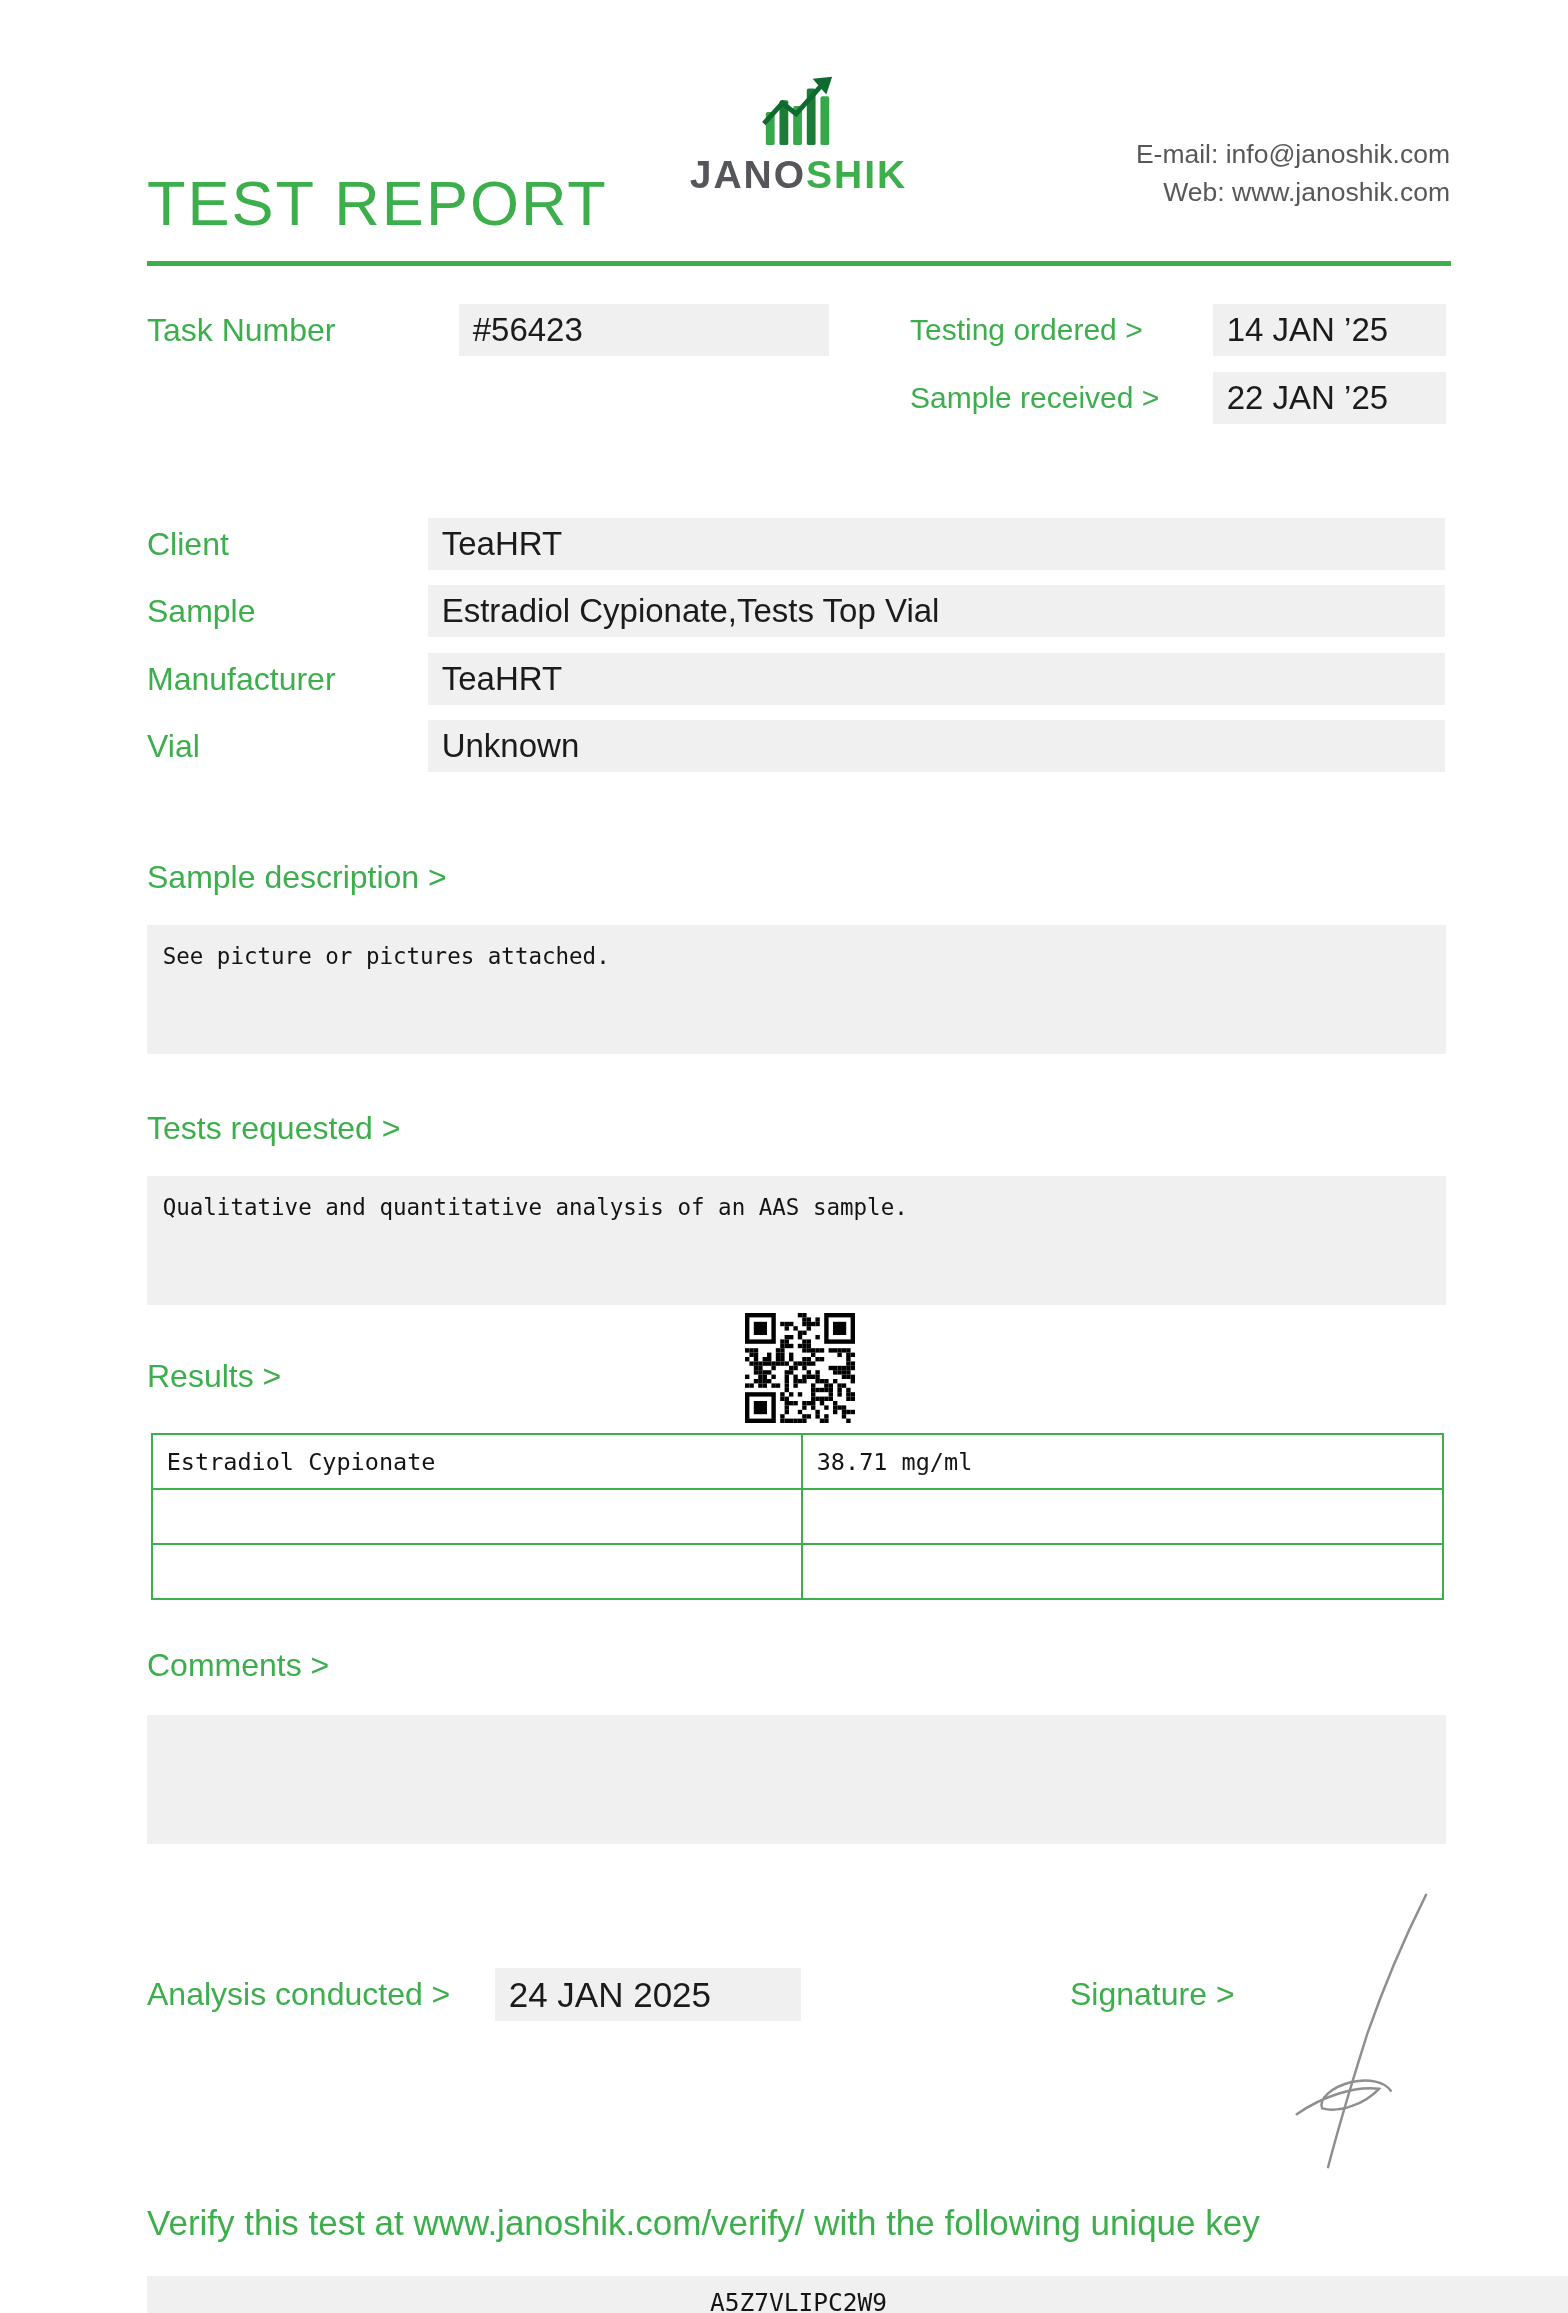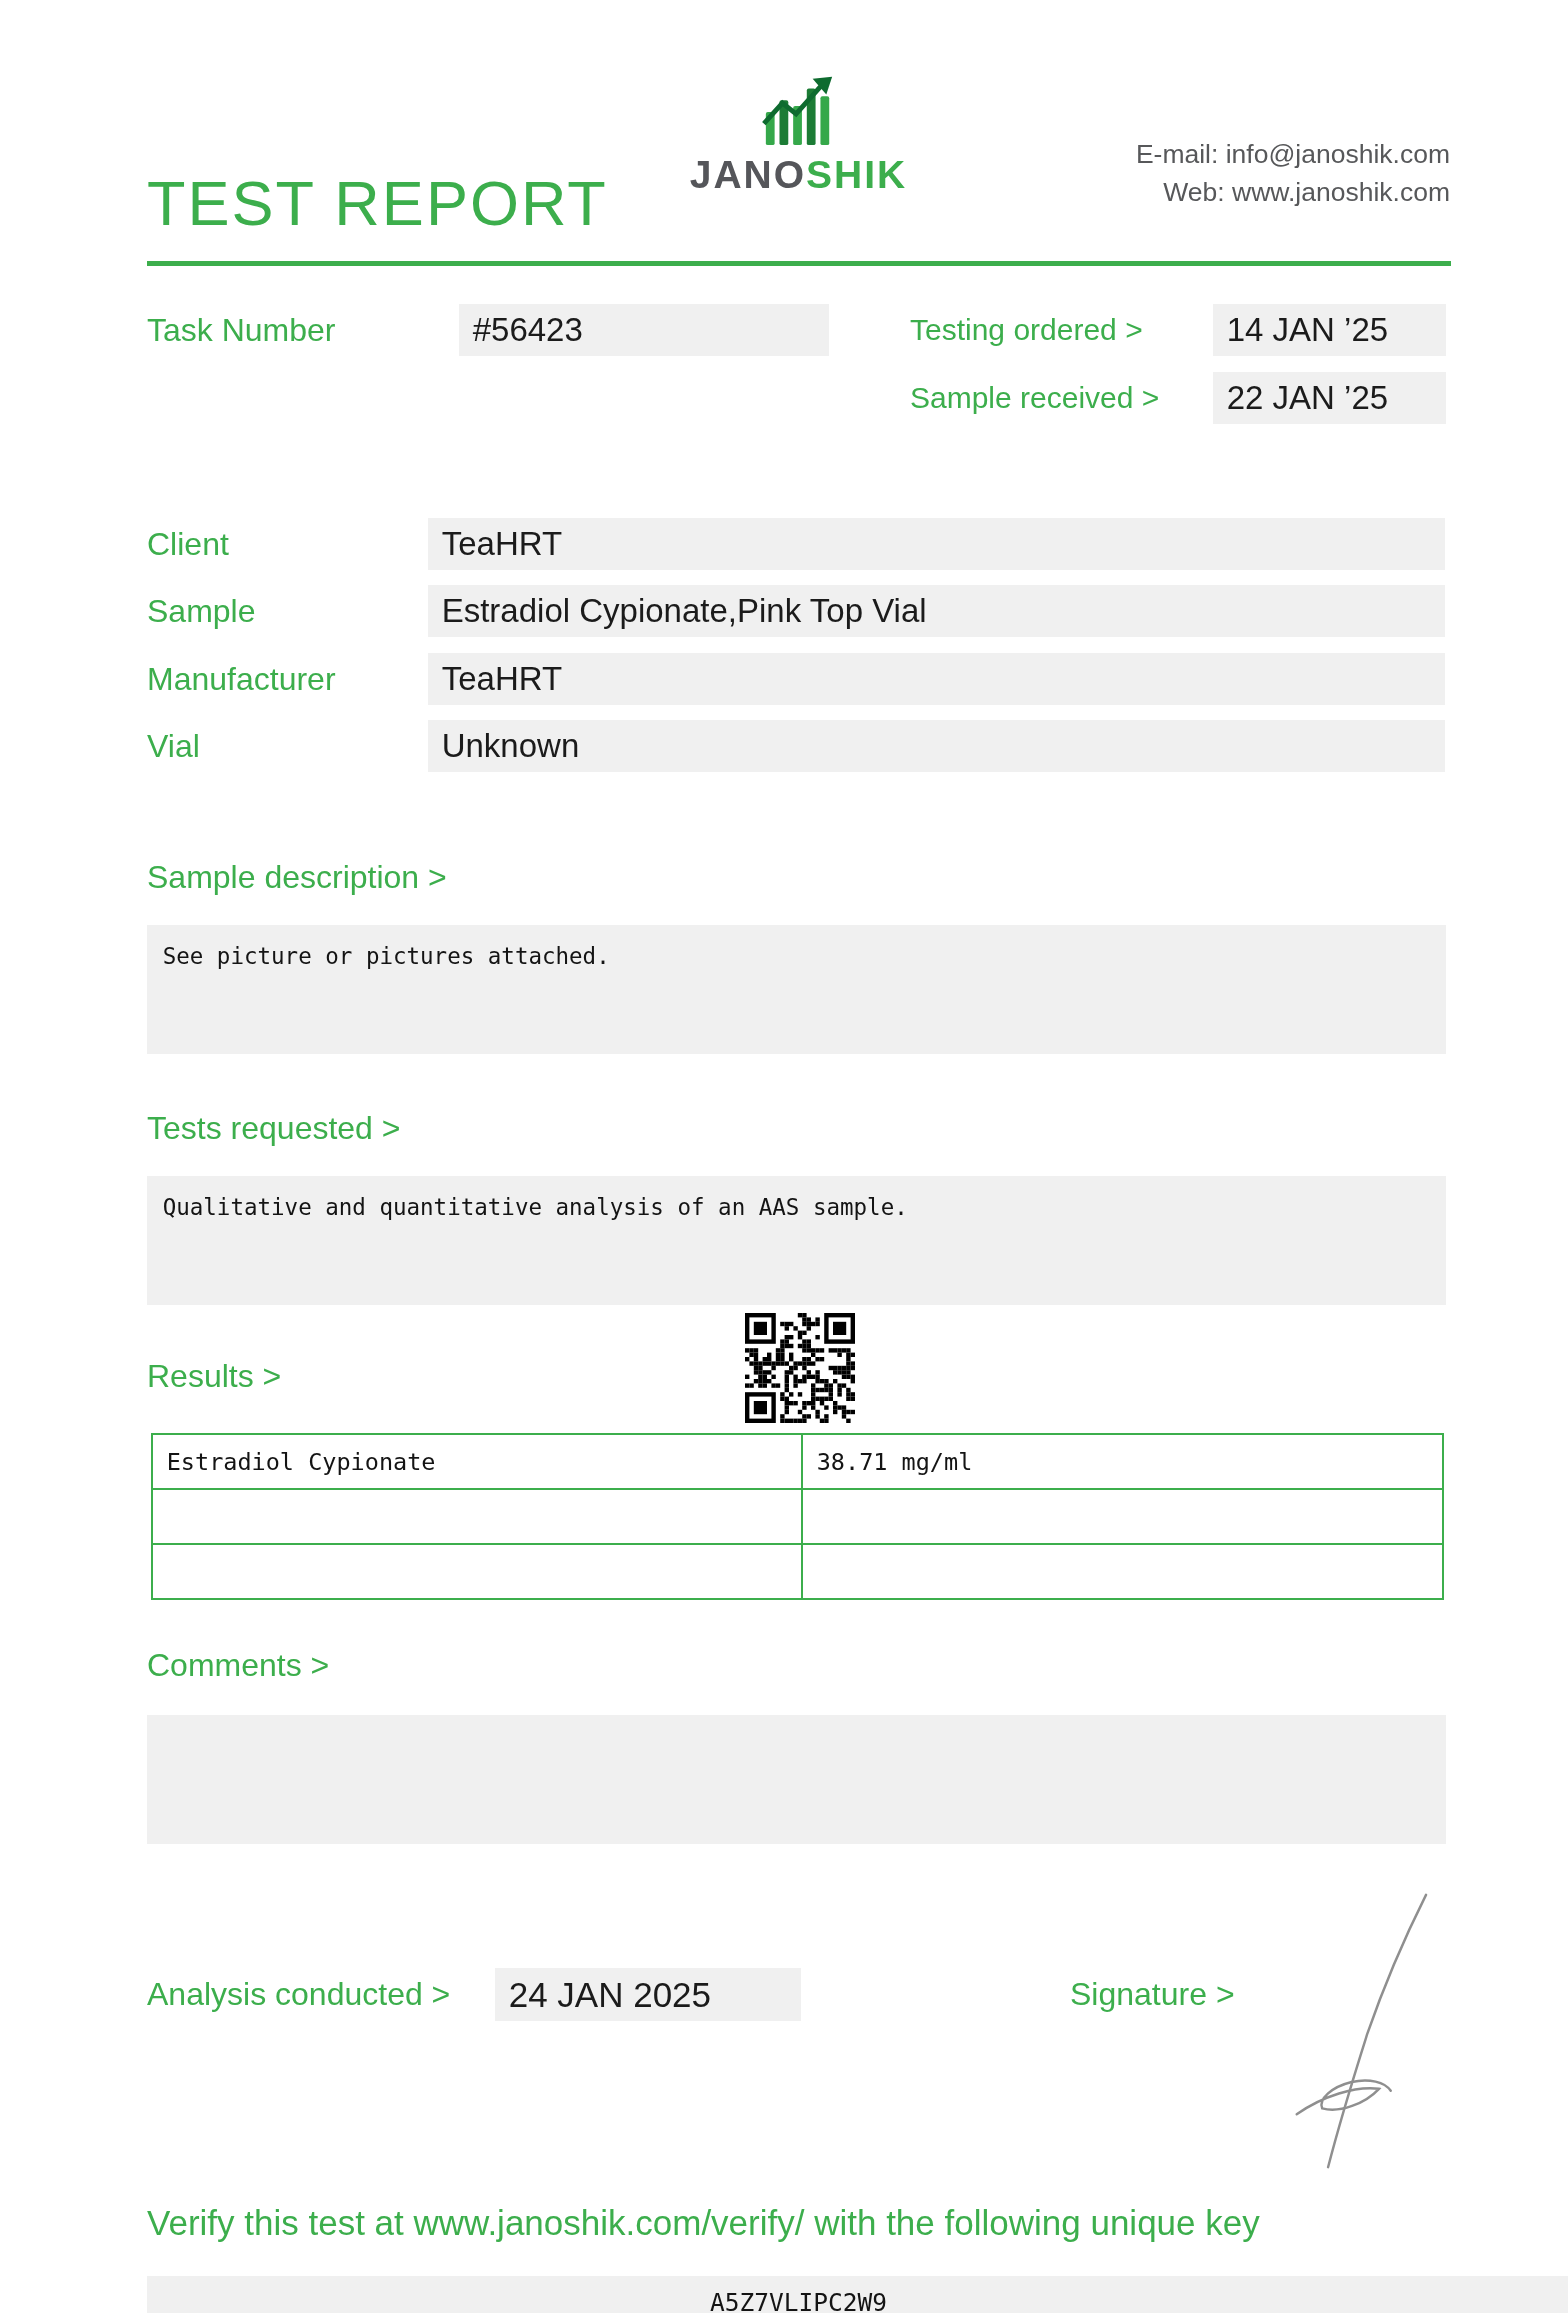--- a/index.html
+++ b/index.html
@@ -143,21 +143,21 @@
   <div class="abs glabel ordered-label">Testing ordered &gt;</div>
   <div class="abs vbox ordered-box">14 JAN ’25</div>
 
   <div class="abs glabel received-label">Sample received &gt;</div>
   <div class="abs vbox received-box">22 JAN ’25</div>
 
   <div class="abs glabel detail-row-label" style="top:518px">Client</div>
   <div class="abs vbox detail-row-box" style="top:518px">TeaHRT</div>
 
   <div class="abs glabel detail-row-label" style="top:585px">Sample</div>
-  <div class="abs vbox detail-row-box" style="top:585px">Estradiol Cypionate,Pink Top Vial</div>
+  <div class="abs vbox detail-row-box" style="top:585px">Estradiol Cypionate,Tests Top Vial</div>
 
   <div class="abs glabel detail-row-label" style="top:653px">Manufacturer</div>
   <div class="abs vbox detail-row-box" style="top:653px">TeaHRT</div>
 
   <div class="abs glabel detail-row-label" style="top:720px">Vial</div>
   <div class="abs vbox detail-row-box" style="top:720px">Unknown</div>
 
   <div class="abs section-label" style="top:859px">Sample description &gt;</div>
   <div class="abs bigbox" style="top:925px">
     <span>See picture or pictures attached.</span>

